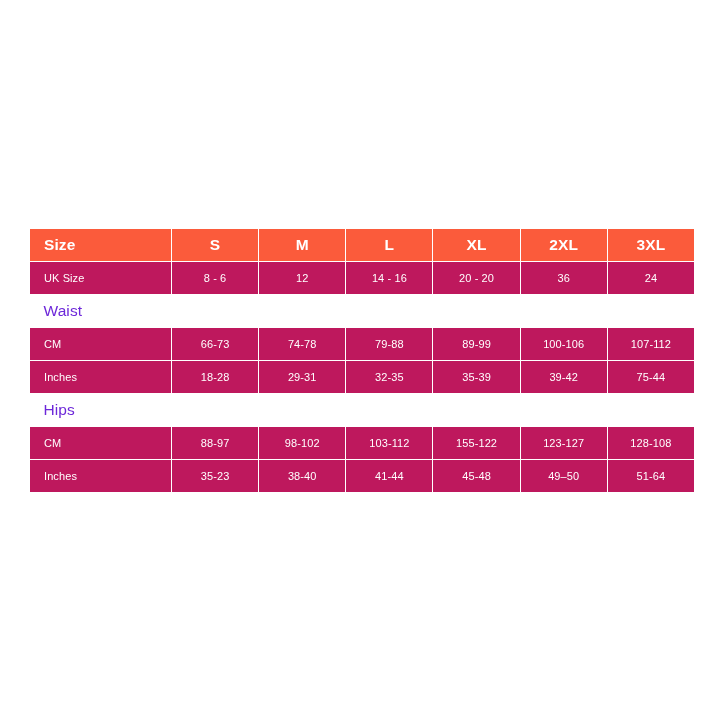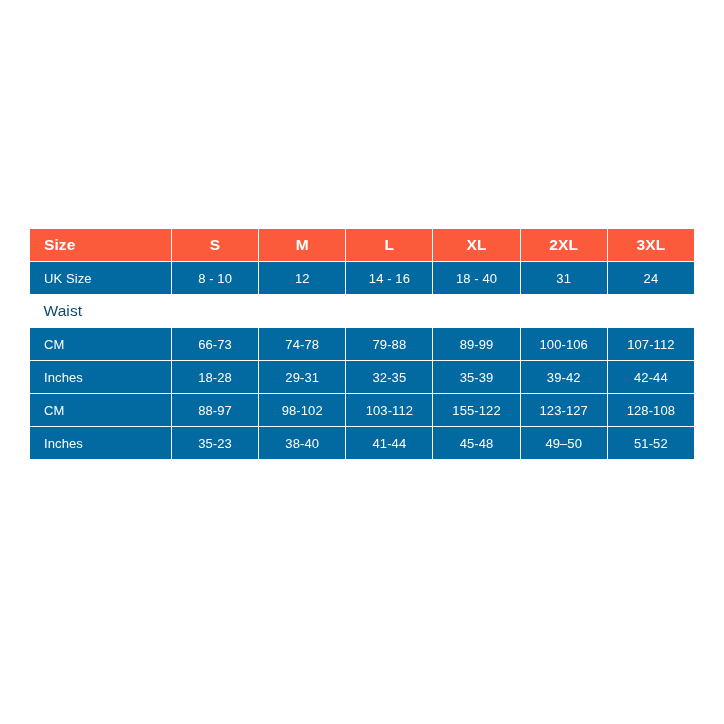--- a/index.html
+++ b/index.html
@@ -27,23 +27,23 @@
   }
   table.chart {
     border-collapse: collapse;
     width: 666px;
     table-layout: fixed;
   }
   table.chart td, table.chart th {
     border: 1px solid #ffffff;
     height: 33px;
     padding: 0 14px;
-    font-size: 13px;
+    font-size: 11px;
     color: #ffffff;
-    background: #0369a1;
+    background: #be185d;
     text-align: center;
     font-weight: normal;
     letter-spacing: 0.1px;
     box-sizing: border-box;
     overflow: hidden;
     white-space: nowrap;
   }
   table.chart td.label, table.chart th.label {
     text-align: left;
     width: 142px;
@@ -51,21 +51,21 @@
   table.chart tr.header th {
     background: #fb5b3b;
     font-weight: bold;
     font-size: 15.5px;
   }
   table.chart tr.header th.label {
     font-weight: bold;
   }
   table.chart tr.section td {
     background: #ffffff;
-    color: #0c4a6e;
+    color: #6d28d9;
     text-align: left;
     border: none;
     height: 33px;
     font-size: 15.5px;
     padding-left: 14px;
   }
 </style>
 </head>
 <body>
 
@@ -78,25 +78,25 @@
           <th>S</th>
           <th>M</th>
           <th>L</th>
           <th>XL</th>
           <th>2XL</th>
           <th>3XL</th>
         </tr>
 
         <tr>
           <td class="label">UK Size</td>
-          <td>8 - 10</td>
+          <td>8 - 6</td>
           <td>12</td>
           <td>14 - 16</td>
-          <td>18 - 40</td>
-          <td>31</td>
+          <td>20 - 20</td>
+          <td>36</td>
           <td>24</td>
         </tr>
 
         <tr class="section">
           <td colspan="7">Waist</td>
         </tr>
 
         <tr>
           <td class="label">CM</td>
           <td>66-73</td>
@@ -107,39 +107,42 @@
           <td>107-112</td>
         </tr>
 
         <tr>
           <td class="label">Inches</td>
           <td>18-28</td>
           <td>29-31</td>
           <td>32-35</td>
           <td>35-39</td>
           <td>39-42</td>
-          <td>42-44</td>
+          <td>75-44</td>
         </tr>
 
+        <tr class="section">
+          <td colspan="7">Hips</td>
+        </tr>
 
         <tr>
           <td class="label">CM</td>
           <td>88-97</td>
           <td>98-102</td>
           <td>103-112</td>
           <td>155-122</td>
           <td>123-127</td>
           <td>128-108</td>
         </tr>
 
         <tr>
           <td class="label">Inches</td>
           <td>35-23</td>
           <td>38-40</td>
           <td>41-44</td>
           <td>45-48</td>
           <td>49–50</td>
-          <td>51-52</td>
+          <td>51-64</td>
         </tr>
       </tbody>
     </table>
   </div>
 </div>
 
 </body></html>

